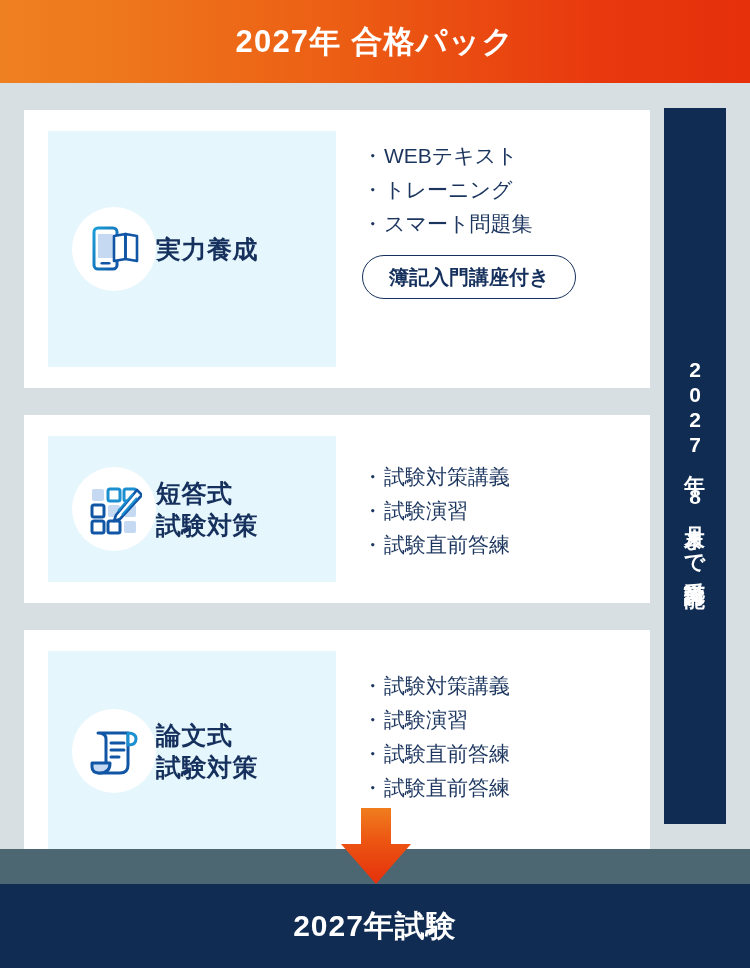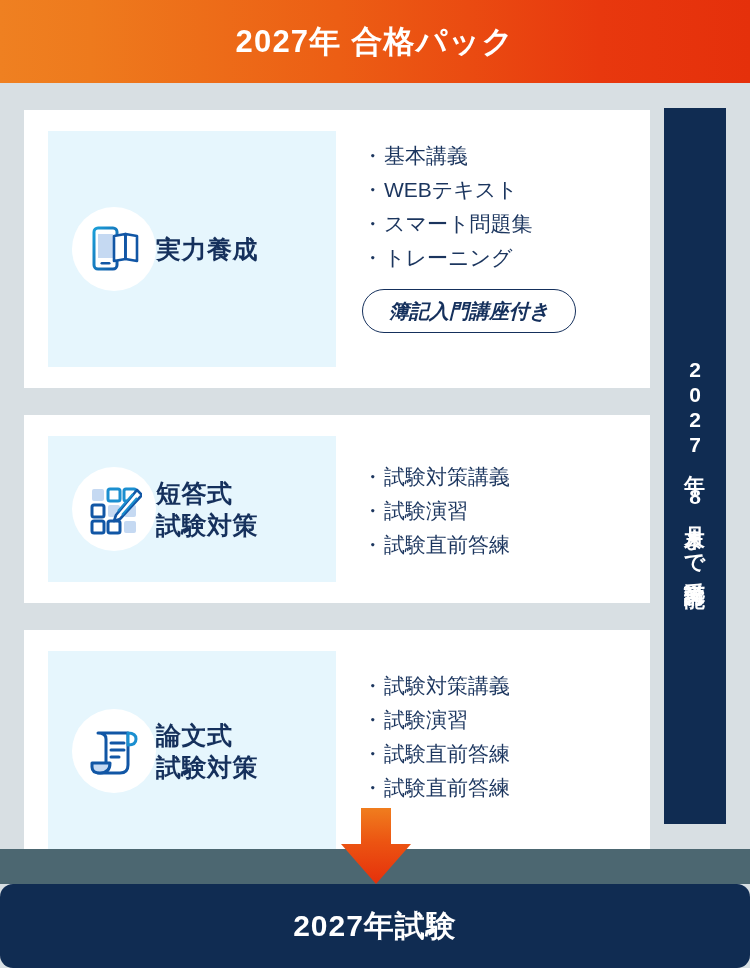--- a/index.html
+++ b/index.html
@@ -69,42 +69,42 @@
   .feature-list{list-style:none;margin:0;padding:0;}
   .feature-list li{
     color:#1b355e;font-size:21px;line-height:1.62;white-space:nowrap;
   }
   .feature-list li .dot{margin-right:1px;}
 
   .badge{
     margin-top:14px;align-self:flex-start;
     border:1.5px solid #15305c;border-radius:999px;background:#ffffff;
     color:#15305c;font-size:20px;font-weight:bold;
-    padding:9px 26px;white-space:nowrap;line-height:1.2;font-style:italic;
+    padding:9px 26px;white-space:nowrap;line-height:1.2;
   }
 
   
   .sidebar{
     position:absolute;left:664px;top:25px;width:62px;height:716px;
     background:#102c52;
     display:flex;align-items:center;justify-content:center;
   }
   .sidebar-text{
     writing-mode:vertical-rl;text-orientation:upright;
     color:#ffffff;font-size:21px;font-weight:bold;letter-spacing:2px;
     line-height:1;white-space:nowrap;
   }
 
   
   .band-slate{
     position:absolute;left:0;top:849px;width:750px;height:35px;background:#4c6771;
   }
   .band-navy{
     position:absolute;left:0;top:884px;width:750px;height:84px;background:#102c52;
-    display:flex;align-items:center;justify-content:center;border-radius:13px;
+    display:flex;align-items:center;justify-content:center;
   }
   .band-navy-text{
     color:#ffffff;font-size:30px;font-weight:bold;letter-spacing:1px;line-height:1;
   }
 
   
   .arrow{
     position:absolute;left:336px;top:806px;width:80px;height:80px;
   }
 </style>
@@ -136,24 +136,23 @@
               <rect x="14.5" y="41" width="10" height="2.6" rx="1.3" fill="#1156a5"></rect>
               <path d="M28 15 L39.5 13 L39.5 38 L28 40 Z" fill="#ffffff" stroke="#1156a5" stroke-width="2.6" stroke-linejoin="round"></path>
               <path d="M39.5 13 L51 15 L51 40 L39.5 38 Z" fill="#ffffff" stroke="#1156a5" stroke-width="2.6" stroke-linejoin="round"></path>
               <line x1="39.5" y1="13" x2="39.5" y2="38" stroke="#1156a5" stroke-width="2.6"></line>
             </svg>
           </div>
           <div class="card-title">実力養成</div>
         </div>
         <div class="right-col">
           <ul class="feature-list">
-            <li><span class="dot">・</span><span>基本講義</span></li>
             <li><span class="dot">・</span><span>WEBテキスト</span></li>
+            <li><span class="dot">・</span><span>トレーニング</span></li>
             <li><span class="dot">・</span><span>スマート問題集</span></li>
-            <li><span class="dot">・</span><span>トレーニング</span></li>
           </ul>
           <div class="badge">簿記入門講座付き</div>
         </div>
       </div>
 
       <div class="card card2">
         <div class="icon-panel">
           <div class="icon-circle">
             <svg width="56" height="56" viewBox="0 0 56 56" aria-hidden="true">
               <rect x="6" y="8" width="12" height="12" rx="2" fill="#c5d9f2"></rect>

